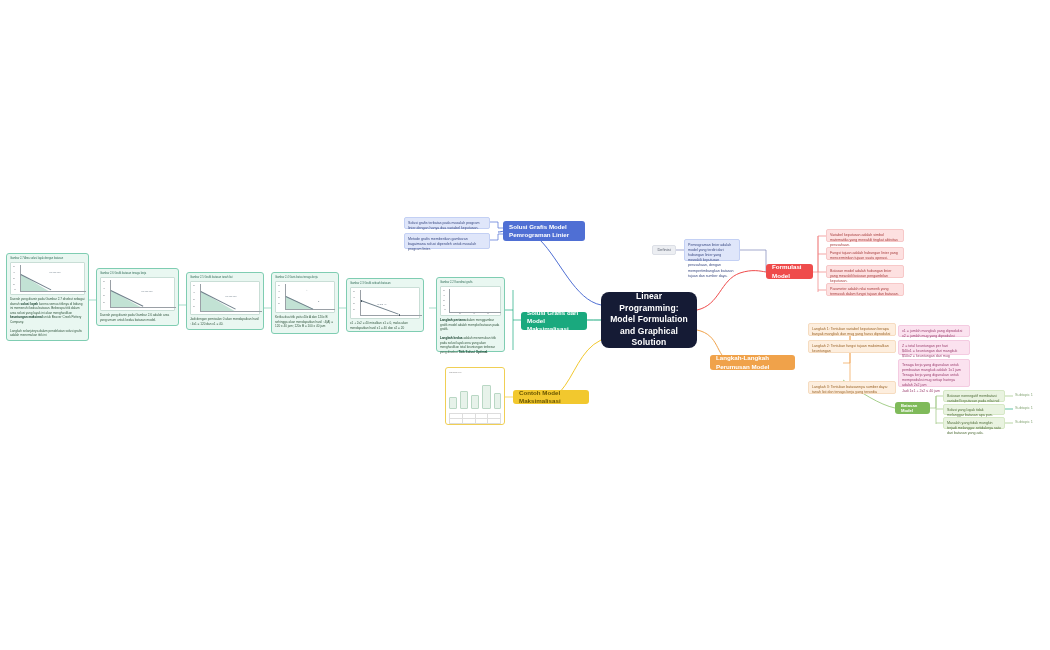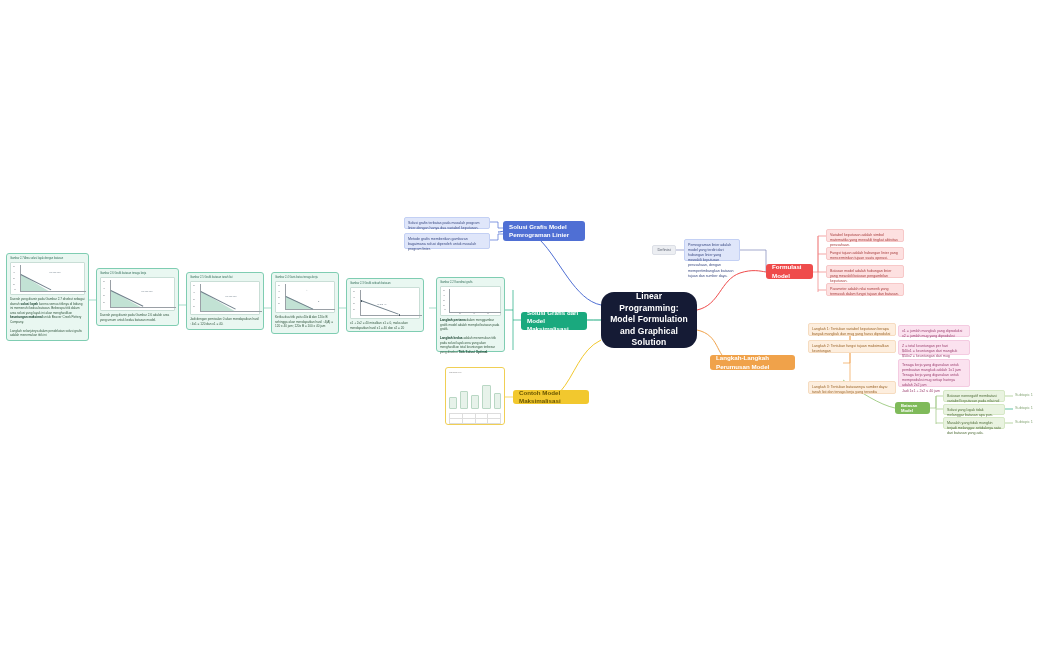--- a/index.html
+++ b/index.html
@@ -7,21 +7,21 @@
     width:1050px;height:650px;background:#ffffff;
     font-family:"Liberation Sans", sans-serif;
     overflow:hidden;position:relative;
   }
   #canvas{position:absolute;inset:0;}
   #links{position:absolute;left:0;top:0;width:1050px;height:650px;pointer-events:none;}
   .node{position:absolute;box-sizing:border-box;}
 
   
   .central{
-    background:#151b35;color:#ffffff;border-radius:13px;
+    background:#151b35;color:#ffffff;border-radius:8px;
     display:flex;align-items:center;justify-content:center;text-align:center;
     font-weight:bold;font-size:8.5px;line-height:1.35;padding:6px 8px;
     letter-spacing:.1px;
   }
 
   
   .pill{
     border-radius:3px;color:#ffffff;font-weight:bold;
     font-size:6.2px;line-height:1.3;padding:4px 6px;
     display:flex;align-items:center;

